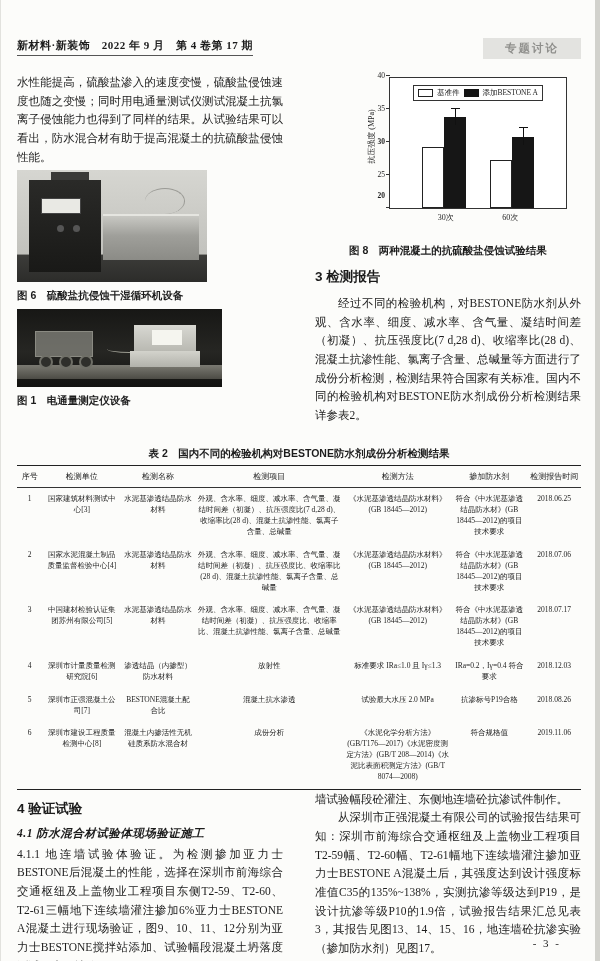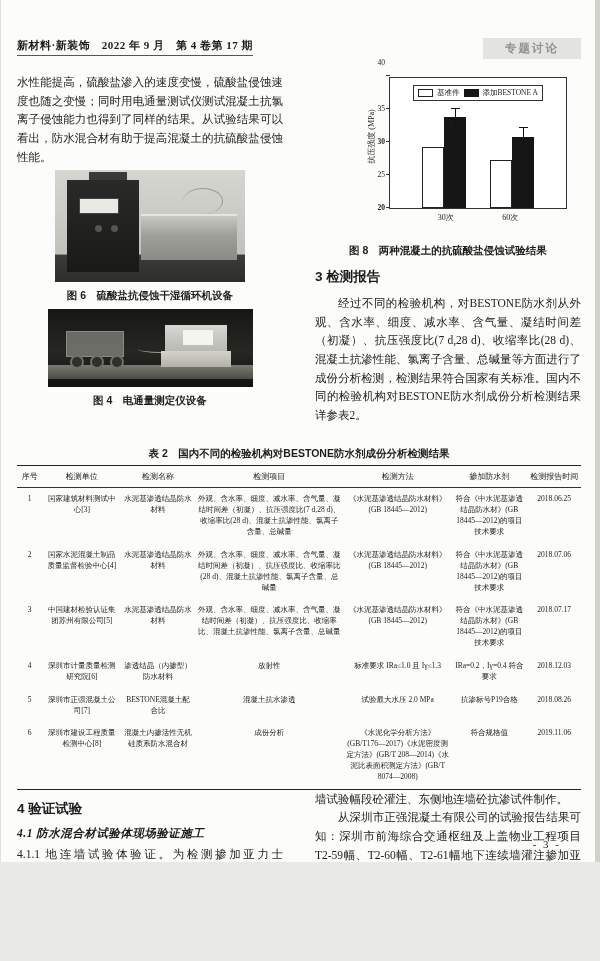--- a/index.html
+++ b/index.html
@@ -1,35 +1,35 @@
 <!DOCTYPE html>
 <html><head>
 <meta charset="utf-8">
 <style>
   * { margin:0; padding:0; box-sizing:border-box; }
   html,body { background:#e9e9e6; }
   body { font-family:"Liberation Serif","DejaVu Serif",serif; color:#1c1c1c; }
   .page {
-    position:relative; width:600px; height:862px; margin:0 auto;
+    position:relative; width:600px; height:961px; margin:0 auto;
     background:#fcfcfa; overflow:hidden;
     border-right:5px solid #d2d2cd; border-left:1px solid #e2e2de;
     padding:38px 14px 10px 16px;
   }
   
   .hdr { display:flex; justify-content:space-between; align-items:flex-start; margin-bottom:14px; }
   .hdr-left { font-size:11px; font-weight:bold; border-bottom:1px solid #555; padding-bottom:2px; letter-spacing:.5px; }
   .hdr-badge { background:#e3e3e0; color:#8f8f8c; font-family:"Liberation Sans","DejaVu Sans",sans-serif;
     font-weight:bold; font-size:11.5px; padding:3px 22px; letter-spacing:2px; }
   
   .cols { display:flex; gap:32px; }
   .col { flex:1; min-width:0; }
   p.body { font-size:11.5px; line-height:1.62; text-align:justify; }
   p.indent { text-indent:2em; }
   
-  .figblock { text-align:center; }
+  .figblock { }
   .caption { font-family:"Liberation Sans","DejaVu Sans",sans-serif; font-weight:bold; font-size:10.5px; margin-top:3px; }
   .photo { position:relative; overflow:hidden; display:inline-block; }
   .photo6 { width:190px; height:112px; background:linear-gradient(#d6d6d1, #c2c2bd 75%, #3c3c39 76%, #2c2c2a); margin-top:4px; }
   .p6-machine { position:absolute; left:12px; bottom:10px; width:72px; height:92px; background:linear-gradient(#2a2a28,#191917); }
   .p6-display { position:absolute; left:24px; bottom:68px; width:40px; height:16px; background:#e9e9e4; border:1px solid #444; }
   .p6-knob1 { position:absolute; left:40px; bottom:50px; width:7px; height:7px; border-radius:50%; background:#555; }
   .p6-knob2 { position:absolute; left:56px; bottom:50px; width:7px; height:7px; border-radius:50%; background:#555; }
   .p6-top { position:absolute; left:34px; top:2px; width:38px; height:18px; background:#3a3a38; border-bottom:3px solid #777; }
   .p6-chest { position:absolute; right:8px; bottom:22px; width:96px; height:46px; background:linear-gradient(#c8c8c3,#9f9f9a 45%,#8b8b86); border-top:2px solid #e5e5e0; }
   .p6-cable { position:absolute; right:22px; top:18px; width:40px; height:26px; border:1px solid #9a9a95; border-radius:50%; border-bottom:none; border-left:none; }
@@ -108,21 +108,21 @@
           <div class="p7-bench"></div>
           <div class="p7-glass1"></div>
           <div class="p7-c1"></div>
           <div class="p7-c2"></div>
           <div class="p7-c3"></div>
           <div class="p7-wire"></div>
           <div class="p7-instr"></div>
           <div class="p7-screen"></div>
           <div class="p7-base"></div>
         </div>
-        <div class="caption">图 4　电通量测定仪设备</div>
+        <div class="caption">图 1　电通量测定仪设备</div>
       </div>
     </div>
 
     <div class="col">
 
       <div class="fig8wrap">
         <div class="ylabel">抗压强度 (MPa)</div>
         <div class="plot" id="plot">
           <div class="bars" id="bars">
               <div class="bargroup">
@@ -139,29 +139,29 @@
                   <i class="errcap" style="bottom: 79.86px;"></i>
                 </div>
               </div>
             </div>
           <div class="legend">
             <span class="sw sw-white"></span>
             <span>基准件</span>
             <span class="sw sw-black"></span>
             <span>添加BESTONE A</span>
           </div>
-        <span class="ytick" style="bottom: 0px; font-weight: bold;">20</span>
+        <span class="ytick" style="bottom: 12px; font-weight: bold;">20</span>
             <i class="ytickmark" style="bottom: 0px;"></i>
             <span class="ytick" style="bottom: 33px;">25</span>
             <i class="ytickmark" style="bottom: 33px;"></i>
             <span class="ytick" style="bottom: 66px; font-weight: bold;">30</span>
             <i class="ytickmark" style="bottom: 66px;"></i>
             <span class="ytick" style="bottom: 99px;">35</span>
             <i class="ytickmark" style="bottom: 99px;"></i>
-            <span class="ytick" style="bottom: 145px;">40</span>
+            <span class="ytick" style="bottom: 132px;">40</span>
             <i class="ytickmark" style="bottom: 132px;"></i>
           </div>
         <div class="xrow">
           <span>30次</span>
           <span>60次</span>
         </div>
       </div>
       <div class="caption" style="text-align:center">图 8　两种混凝土的抗硫酸盐侵蚀试验结果</div>
 
       <div class="h2">3 检测报告</div>

